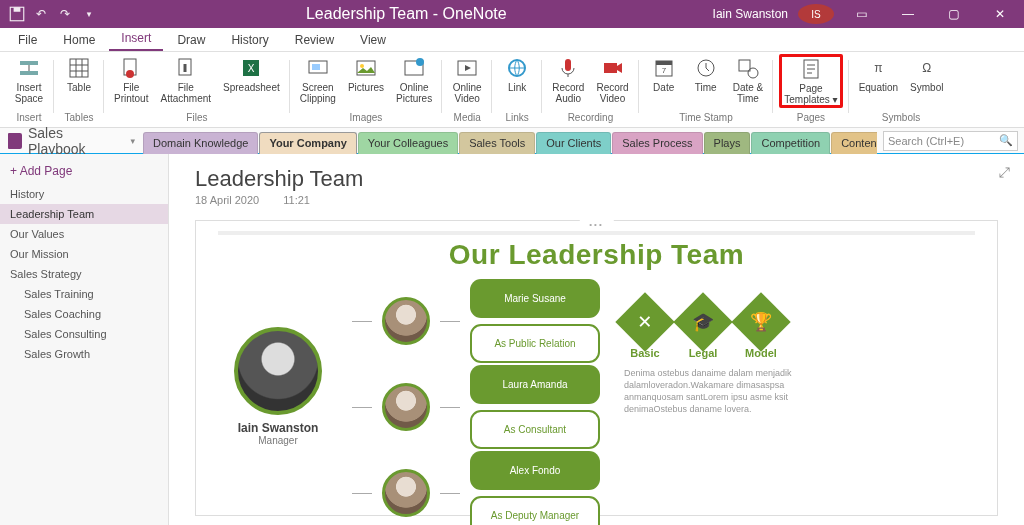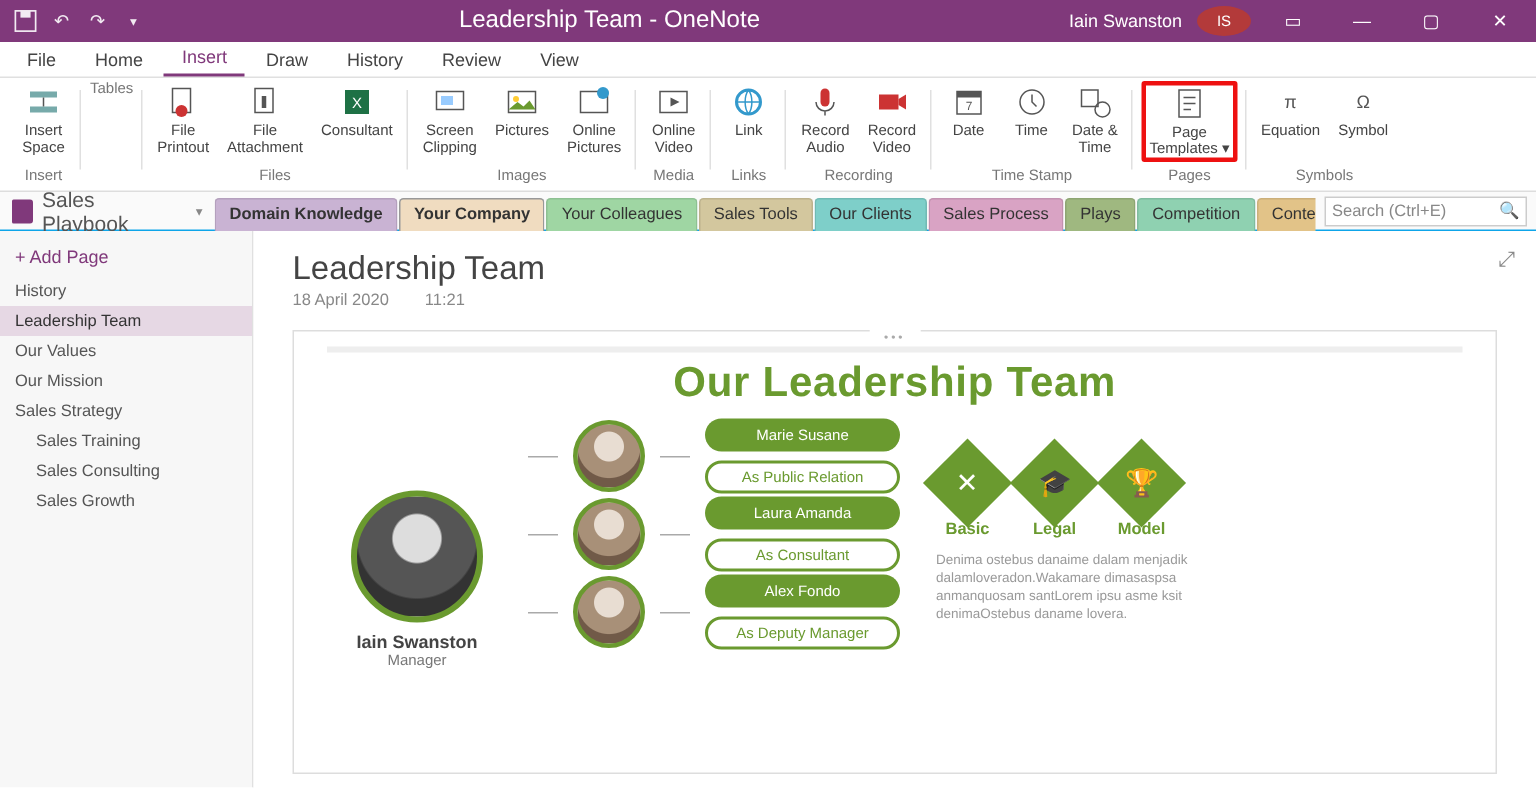--- a/index.html
+++ b/index.html
@@ -62,21 +62,21 @@
   .org { display:flex; gap:14px; align-items:flex-start; }
   .mgr { display:flex; flex-direction:column; align-items:center; width:120px; margin-top:48px; }
   .mgr .ava { width:88px; height:88px; border-radius:50%; border:4px solid #6a9a2f; background: radial-gradient(circle at 50% 35%, #ddd 0 24%, #555 26% 60%, #333 62% 100%); }
   .mgr .nm { font-size:12px; font-weight:bold; margin-top:6px; color:#444; }
   .mgr .rl { font-size:10px; color:#777; }
 
   .tree { position:relative; display:flex; flex-direction:column; gap:2px; }
   .branch { display:flex; align-items:center; gap:10px; }
   .bava { width:48px; height:48px; border-radius:50%; border:3px solid #6a9a2f; background: radial-gradient(circle at 50% 35%, #e8ddd2 0 28%, #a89078 30% 60%, #715a48 62% 100%); flex:none; }
   .pills { display:flex; flex-direction:column; gap:6px; }
-  .pill { width:130px; height:22px; border-radius:11px; display:flex; align-items:center; justify-content:center; font-size:10px; color:#fff; }
+  .pill { width:130px; height:39px; border-radius:11px; display:flex; align-items:center; justify-content:center; font-size:10px; color:#fff; }
   .pill.filled { background:#6a9a2f; }
   .pill.outline { background:#fff; border:2px solid #6a9a2f; color:#6a9a2f; }
   .conn-h { width:20px; height:1px; background:#aaa; }
 
   .infocol { width:200px; margin-left:10px; }
   .diamonds { display:flex; gap:16px; justify-content:flex-start; margin-top:22px; }
   .dia { display:flex; flex-direction:column; align-items:center; gap:4px; }
   .dia .sq { width:42px; height:42px; background:#6a9a2f; transform:rotate(45deg); display:flex; align-items:center; justify-content:center; }
   .dia .sq span { transform:rotate(-45deg); color:#fff; font-size:18px; }
   .dia .dlbl { font-size:11px; color:#6a9a2f; font-weight:bold; }
@@ -131,20 +131,31 @@
               <path d="M12 9v6" stroke="#555"></path>
             </svg>
           </div>
           <div class="lbl">Insert
 Space</div>
         </div>
       </div>
       <div class="group-label">Insert</div>
     </div>
     <div class="group">
+      <div class="group-items">
+        <div class="ritem">
+          <div class="ico">
+            <svg viewBox="0 0 24 24">
+              <rect x="3" y="3" width="18" height="18" fill="none" stroke="#555"></rect>
+              <path d="M3 9h18M3 15h18M9 3v18M15 3v18" stroke="#555"></path>
+            </svg>
+          </div>
+          <div class="lbl">Table</div>
+        </div>
+      </div>
       <div class="group-label">Tables</div>
     </div>
     <div class="group">
       <div class="group-items">
         <div class="ritem">
           <div class="ico">
             <svg viewBox="0 0 24 24">
               <rect x="5" y="3" width="12" height="16" fill="#fff" stroke="#555"></rect>
               <circle cx="11" cy="18" r="4" fill="#c33"></circle>
             </svg>
@@ -162,21 +173,21 @@
           <div class="lbl">File
 Attachment</div>
         </div>
         <div class="ritem">
           <div class="ico">
             <svg viewBox="0 0 24 24">
               <rect x="4" y="4" width="16" height="16" fill="#1e7145"></rect>
               <text x="12" y="16" fill="#fff" font-size="10" text-anchor="middle">X</text>
             </svg>
           </div>
-          <div class="lbl">Consultant</div>
+          <div class="lbl">Spreadsheet</div>
         </div>
       </div>
       <div class="group-label">Files</div>
     </div>
     <div class="group">
       <div class="group-items">
         <div class="ritem">
           <div class="ico">
             <svg viewBox="0 0 24 24">
               <rect x="3" y="5" width="18" height="12" fill="none" stroke="#555"></rect>
@@ -331,21 +342,21 @@
     </div>
   </div>
 
 <div class="nb-row">
   <div class="nb-name">
     <span class="book-ico"></span>
     <span>Sales Playbook</span>
     <span style="font-size:9px;color:#888">▾</span>
   </div>
   <div class="section-tabs" id="section-tabs">
-      <div class="stab" style="background: rgb(201, 179, 211); font-weight: bold;">Domain Knowledge</div>
+      <div class="stab" style="background: rgb(201, 179, 211);">Domain Knowledge</div>
       <div class="stab" style="background: rgb(240, 220, 192); font-weight: 600; border-color: rgb(153, 153, 153); z-index: 2;">Your Company</div>
       <div class="stab" style="background: rgb(159, 214, 163);">Your Colleagues</div>
       <div class="stab" style="background: rgb(211, 199, 158);">Sales Tools</div>
       <div class="stab" style="background: rgb(126, 207, 201);">Our Clients</div>
       <div class="stab" style="background: rgb(217, 163, 196);">Sales Process</div>
       <div class="stab" style="background: rgb(159, 184, 128);">Plays</div>
       <div class="stab" style="background: rgb(143, 209, 177);">Competition</div>
       <div class="stab" style="background: rgb(226, 195, 136);">Content</div>
     </div>
   <div class="searchbox">
@@ -357,20 +368,21 @@
 <div class="main">
   <div class="page-list">
     <div class="add-page">+ Add Page</div>
     <div id="page-items">
         <div class="pitem">History</div>
         <div class="pitem sel">Leadership Team</div>
         <div class="pitem">Our Values</div>
         <div class="pitem">Our Mission</div>
         <div class="pitem">Sales Strategy</div>
         <div class="pitem sub">Sales Training</div>
+        <div class="pitem sub">Sales Coaching</div>
         <div class="pitem sub">Sales Consulting</div>
         <div class="pitem sub">Sales Growth</div>
       </div>
   </div>
 
   <div class="canvas">
     <div class="expand-ico">⤢</div>
     <div class="page-title">Leadership Team</div>
     <div class="page-meta">
       <span>18 April 2020</span>

